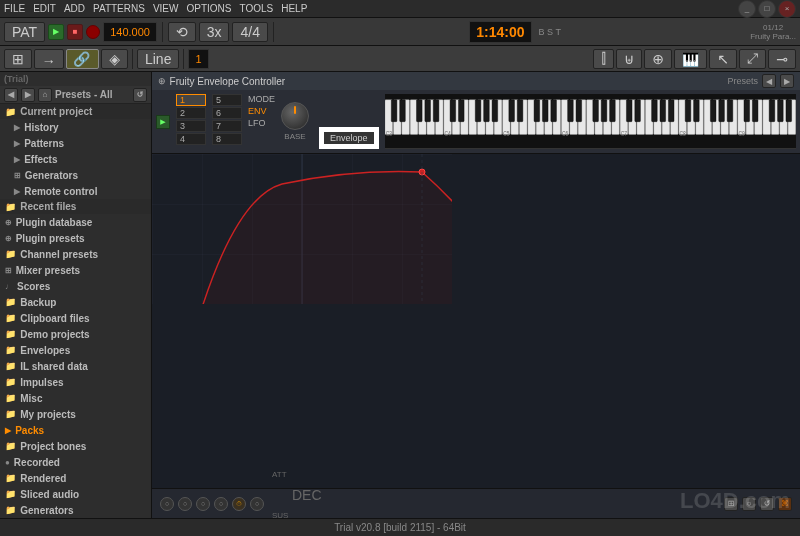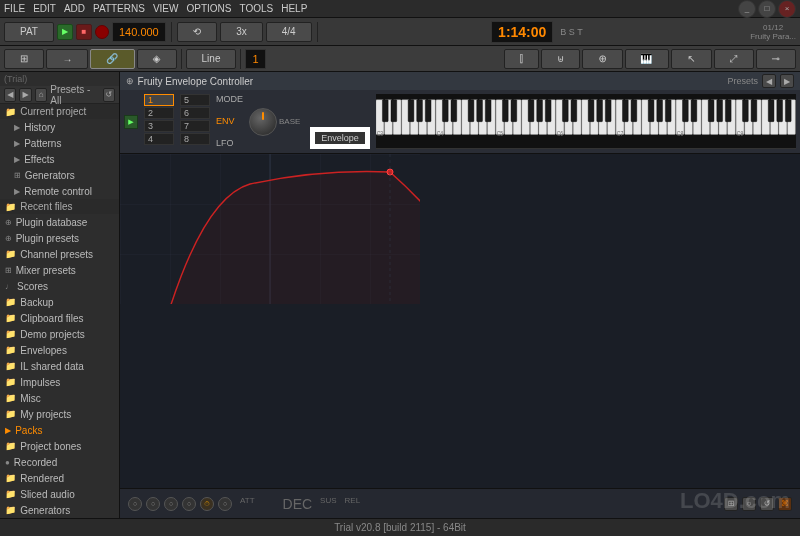--- a/index.html
+++ b/index.html
@@ -25,22 +25,22 @@
       align-items: center;
       padding: 0 4px;
       gap: 3px;
       border-bottom: 1px solid #111;
     }
     .tb-btn {
       background: #4a4a4a;
       border: 1px solid #222;
       color: #ccc;
       height: 20px;
-      padding: 0 15px;
-      font-size: 10px;
+      padding: 0 7px;
+      font-size: 14px;
       cursor: pointer;
       display: flex;
       align-items: center;
       justify-content: center;
       border-radius: 2px;
     }
     .tb-btn.active { background: #5a5a2a; border-color: #888; }
     .tb-sep { width: 1px; height: 20px; background: #222; margin: 0 2px; }
     .bpm-display {
       background: #111;
@@ -102,25 +102,26 @@
     }
 
     
     #main {
       display: flex;
       height: calc(536px - 18px - 28px - 26px - 18px - 18px);
     }
 
     
     #sidebar {
-      width: 120px;
+      width: 152px;
       background: #2d2d2d;
       border-right: 1px solid #111;
       overflow-y: auto;
       flex-shrink: 0;
+      font-weight: bold;
     }
     #sidebar::-webkit-scrollbar { width: 6px; }
     #sidebar::-webkit-scrollbar-track { background: #222; }
     #sidebar::-webkit-scrollbar-thumb { background: #555; }
     .sidebar-section-label {
       background: #2a2a2a;
       padding: 2px 5px;
       font-size: 10px;
       color: #aaa;
       display: flex;
@@ -194,27 +195,27 @@
       padding: 1px 3px;
       cursor: pointer;
       height: 12px;
       display: flex;
       align-items: center;
     }
     .env-num-item.selected { background: #444; color: #ff8c00; border-color: #ff8c00; }
     .env-mode-section {
       display: flex;
       flex-direction: column;
-      gap: 12px;
+      gap: 2px;
       font-size: 9px;
       color: #aaa;
     }
     .knob-container {
       display: flex;
-      flex-direction: row;
+      flex-direction: column;
       align-items: center;
       gap: 2px;
     }
     .knob {
       width: 28px;
       height: 28px;
       border-radius: 50%;
       background: radial-gradient(circle at 40% 35%, #666, #222);
       border: 1px solid #555;
       position: relative;
@@ -701,21 +702,21 @@
         <line x1="540" y1="0" x2="540" y2="420" stroke="#333a4a" stroke-width="0.5" stroke-dasharray="3,3"></line>
       </svg>
 
       <div id="env-bottom" style="position:absolute;bottom:0;left:0;right:0;height:30px;background:#252830;display:flex;align-items:center;padding:0 8px;gap:4px;border-top:1px solid #111;">
         <div class="env-small-btn">○</div>
         <div class="env-small-btn">○</div>
         <div class="env-small-btn">○</div>
         <div class="env-small-btn">○</div>
         <div class="env-small-btn" style="background:#3a3020;color:#cc8800;">⏱</div>
         <div class="env-small-btn">○</div>
-        <div style="display:flex;gap:8px;margin-left:4px;">
+        <div style="display:flex;gap:8px;margin-left:4px;flex-direction:column;">
           <span style="font-size:8px;color:#666;">ATT</span>
           <span style="font-size:14px;color:#666;margin-left:20px;">DEC</span>
           <span style="font-size:8px;color:#666;">SUS</span>
           <span style="font-size:8px;color:#666;">REL</span>
         </div>
         <div style="flex:1;"></div>
         <div class="browser-btn">⊞</div>
         <div class="browser-btn">○</div>
         <div class="browser-btn">↺</div>
         <div class="browser-btn" style="background:#5a3010;color:#cc6600;">⌘</div>

